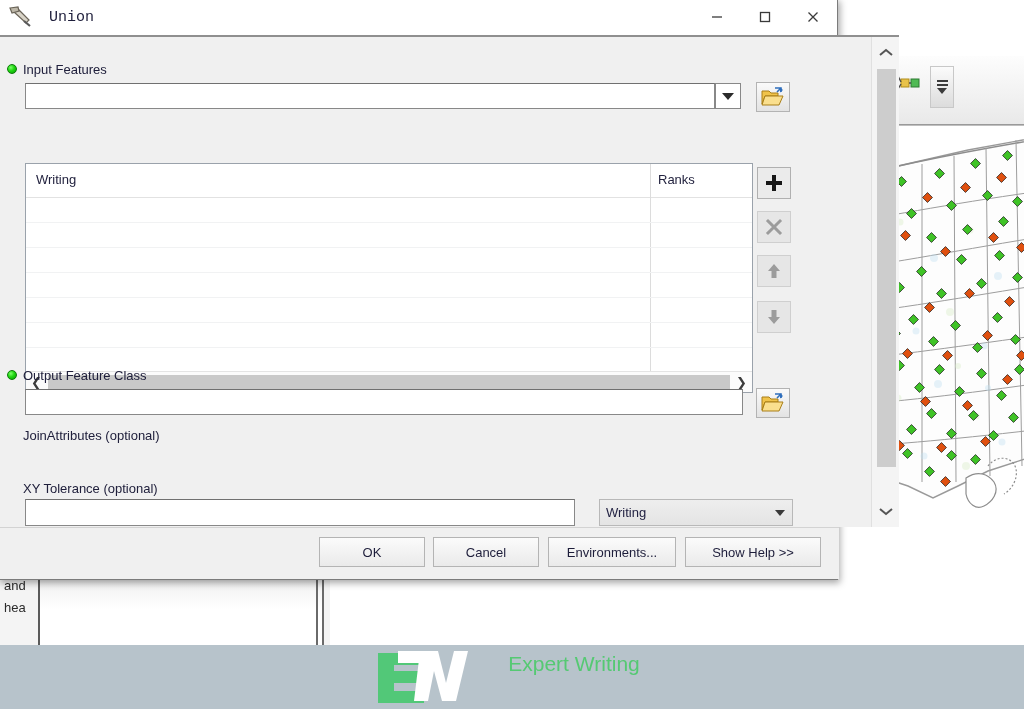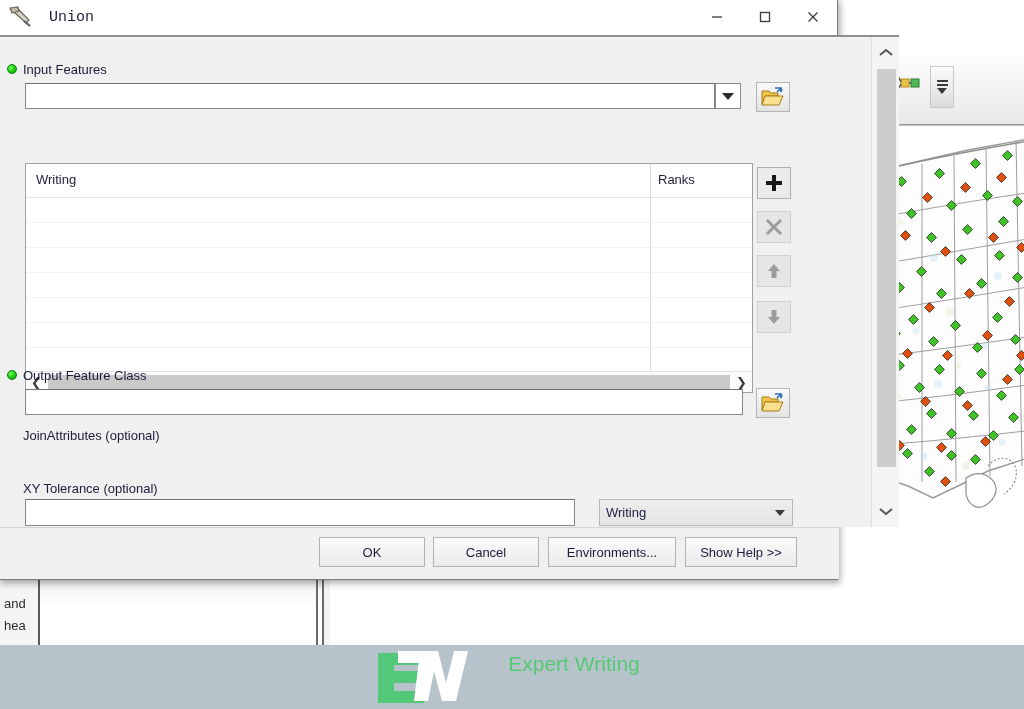--- a/index.html
+++ b/index.html
@@ -89,21 +89,20 @@
     width: 2px; height: 68px; background: #6a6a6a;
   }
   .bg-doc-rule2 {
     position:absolute; left: 322px; top: 38px;
     width: 2px; height: 68px; background: #6a6a6a;
   }
   .bg-text {
     position:absolute; left: 4px;
     font-size: 13px; color: #2b2b2b;
     font-family: "Liberation Sans", sans-serif;
-    margin-top: 18px;
   }
 
   
   .watermark-bar {
     position: absolute;
     left: 0; top: 645px; width: 1024px; height: 64px;
     background: #b7c3cb;
     display: flex; align-items: center; justify-content: center;
   }
   .wm-inner { position: relative; width: 300px; height: 64px; }
@@ -692,17 +691,17 @@
               <path d="M2 4 L8 9 L14 4" stroke="#555" stroke-width="2" fill="none"></path>
             </svg>
         </div>
       </div>
     </div>
 
     <div class="dlg-footer">
       <div class="btn" style="left:320px; width:106px;">OK</div>
       <div class="btn" style="left:549px; width:128px;">Environments...</div>
       <div class="btn" style="left:434px; width:106px;">Cancel</div>
-      <div class="btn" style="left:686px; width:112px;">Show Help &gt;&gt;</div>
+      <div class="btn" style="left:686px; width:136px;">Show Help &gt;&gt;</div>
     </div>
   </div>
 
 </div>
 
 </body></html>

